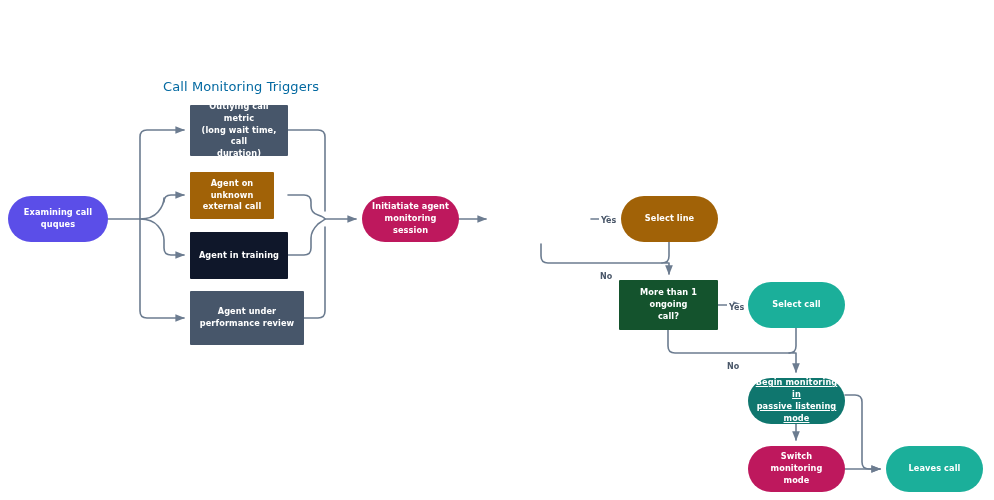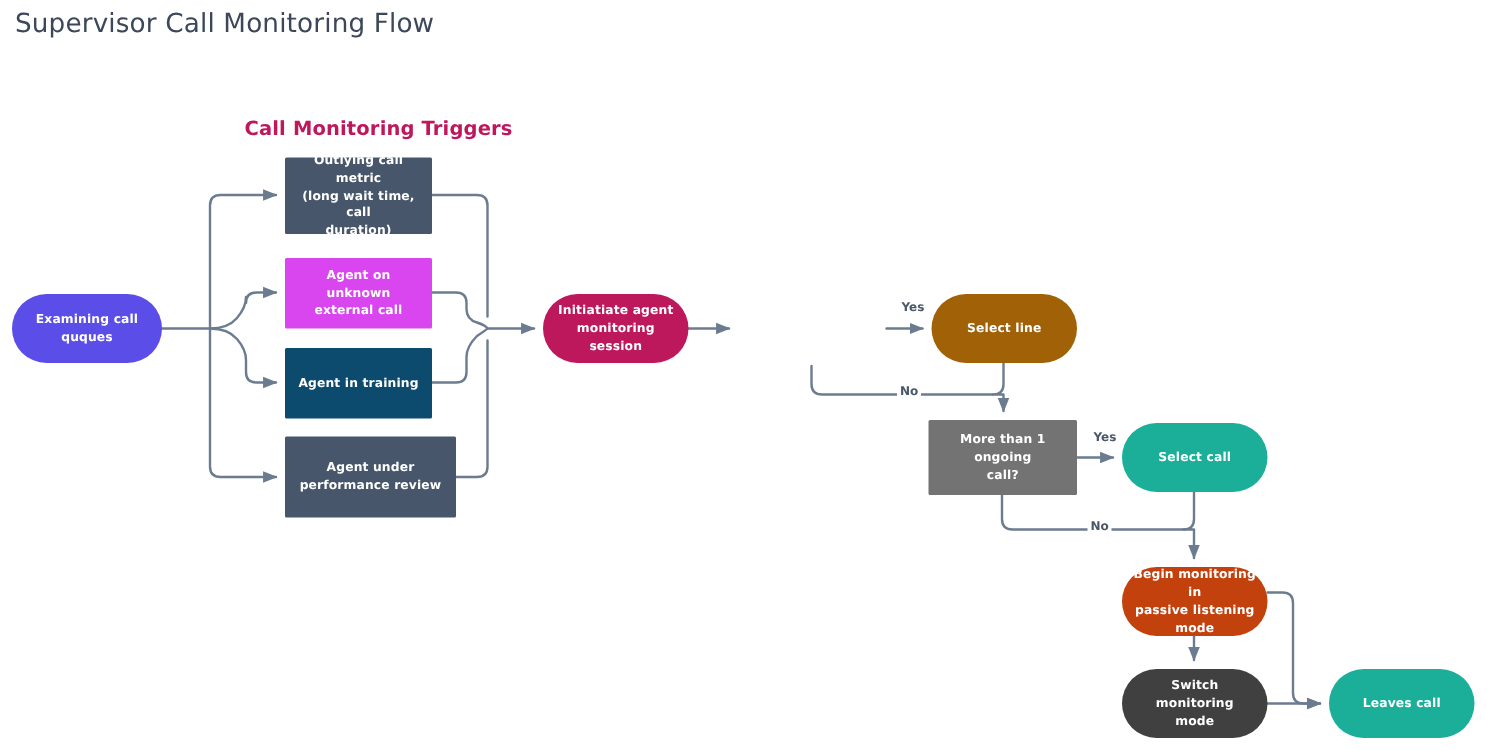--- a/index.html
+++ b/index.html
@@ -30,23 +30,23 @@
     font-weight: 400;
     letter-spacing: 0.1px;
     color: #3c4859;
     white-space: nowrap;
   }
   .section-title {
     position: absolute;
     left: 163px;
     top: 79px;
     font-size: 13px;
-    font-weight: 700;
+    font-weight: 400;
     letter-spacing: 0.1px;
-    color: #be185d;
+    color: #0369a1;
     white-space: nowrap;
   }
   .node {
     position: absolute;
     display: flex;
     align-items: center;
     justify-content: center;
     text-align: center;
     box-sizing: border-box;
     color: #ffffff;
@@ -61,29 +61,29 @@
   .node.pill   { border-radius: 999px; }
   .edge-label {
     position: absolute;
     font-size: 8px;
     font-weight: 600;
     color: #4a5769;
     background: #ffffff;
     padding: 0 2px;
     line-height: 1;
     white-space: nowrap;
+    margin-top: 16px;
   }
   svg { position: absolute; left: 0; top: 0; overflow: visible; }
 </style>
 </head>
 <body>
 
 <div id="canvas">
 
-  <div class="page-title">Supervisor Call Monitoring Flow</div>
   <div class="section-title">Call Monitoring Triggers</div>
 
   <svg id="connectors" width="994" height="500">
     <defs>
       <marker id="arrow" viewBox="0 0 10 10" refX="9" refY="5" markerWidth="6" markerHeight="6" orient="auto-start-reverse">
         <path d="M 0 1 L 10 5 L 0 9 z" fill="#6c7c90"></path>
       </marker>
     </defs>
     <g fill="none" stroke="#6c7c90" stroke-width="1.6" stroke-linecap="round" stroke-linejoin="round">
 
@@ -130,44 +130,44 @@
     </g>
   </svg>
 
   <div class="node pill" style="left:8px; top:196px; width:100px; height:46px; background:#5b4ee8;">Examining call
 quques</div>
 
   <div class="node rect" style="left:190px; top:105px; width:98px; height:51px; background:#47566a;">Outlying call metric
 (long wait time, call
 duration)</div>
 
-  <div class="node rect" style="left:190px; top:172px; width:98px; height:47px; background:#d946ef;">Agent on unknown
+  <div class="node rect" style="left:190px; top:172px; width:84px; height:47px; background:#a16207;">Agent on unknown
 external call</div>
 
-  <div class="node rect" style="left:190px; top:232px; width:98px; height:47px; background:#0c4a6e;">Agent in training</div>
+  <div class="node rect" style="left:190px; top:232px; width:98px; height:47px; background:#0f172a;">Agent in training</div>
 
   <div class="node rect" style="left:190px; top:291px; width:114px; height:54px; background:#47566a;">Agent under
 performance review</div>
 
   <div class="node pill" style="left:362px; top:196px; width:97px; height:46px; background:#be185d;">Initiatiate agent
 monitoring session</div>
 
 
   <div class="node pill" style="left:621px; top:196px; width:97px; height:46px; background:#a16207;">Select line</div>
 
-  <div class="node rect" style="left:619px; top:280px; width:99px; height:50px; background:#737373;">More than 1 ongoing
+  <div class="node rect" style="left:619px; top:280px; width:99px; height:50px; background:#14532d;">More than 1 ongoing
 call?</div>
 
   <div class="node pill" style="left:748px; top:282px; width:97px; height:46px; background:#1baf9a;text-align:right;">Select call</div>
 
-  <div class="node pill" style="left:748px; top:378px; width:97px; height:46px; background:#c2410c;">Begin monitoring  in
+  <div class="node pill" style="left:748px; top:378px; width:97px; height:46px; background:#0f766e;text-decoration:underline;">Begin monitoring  in
 passive listening
 mode</div>
 
-  <div class="node pill" style="left:748px; top:446px; width:97px; height:46px; background:#404040;">Switch monitoring
+  <div class="node pill" style="left:748px; top:446px; width:97px; height:46px; background:#be185d;">Switch monitoring
 mode</div>
 
   <div class="node pill" style="left:886px; top:446px; width:97px; height:46px; background:#1baf9a;">Leaves call</div>
 
   <div class="edge-label" style="left:599px; top:201px;">Yes</div>
 
   <div class="edge-label" style="left:598px; top:257px;">No</div>
 
   <div class="edge-label" style="left:727px; top:288px;">Yes</div>
 

